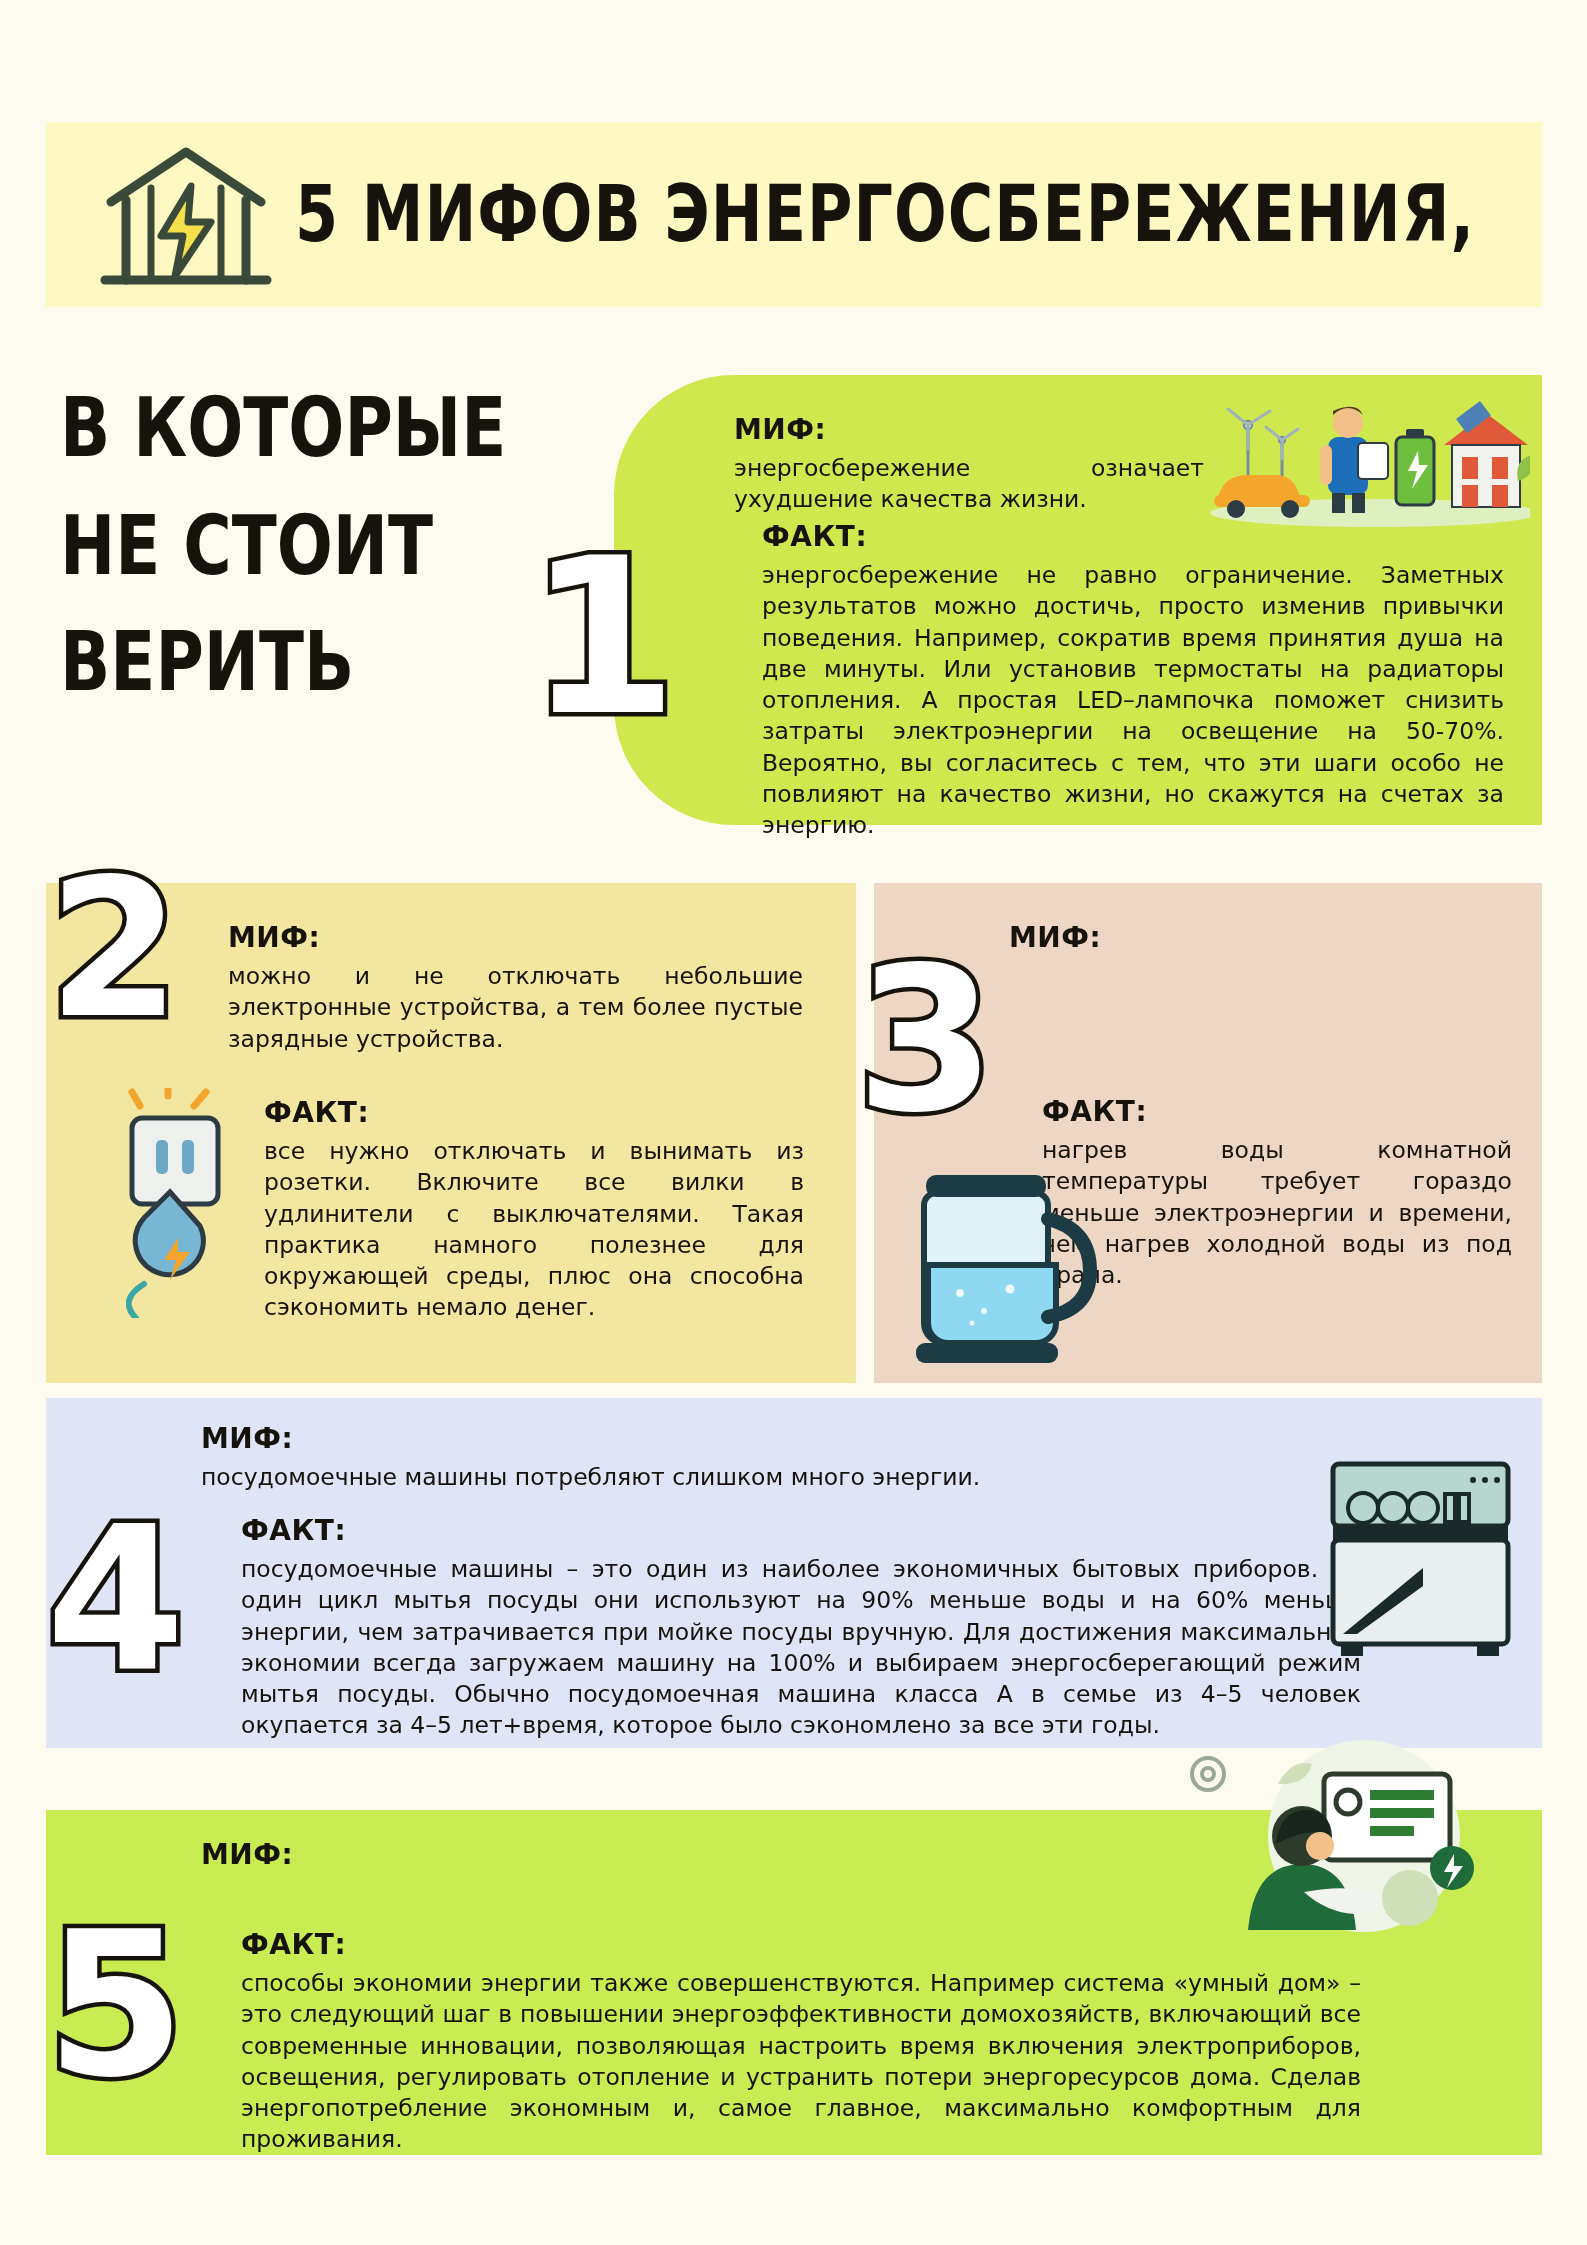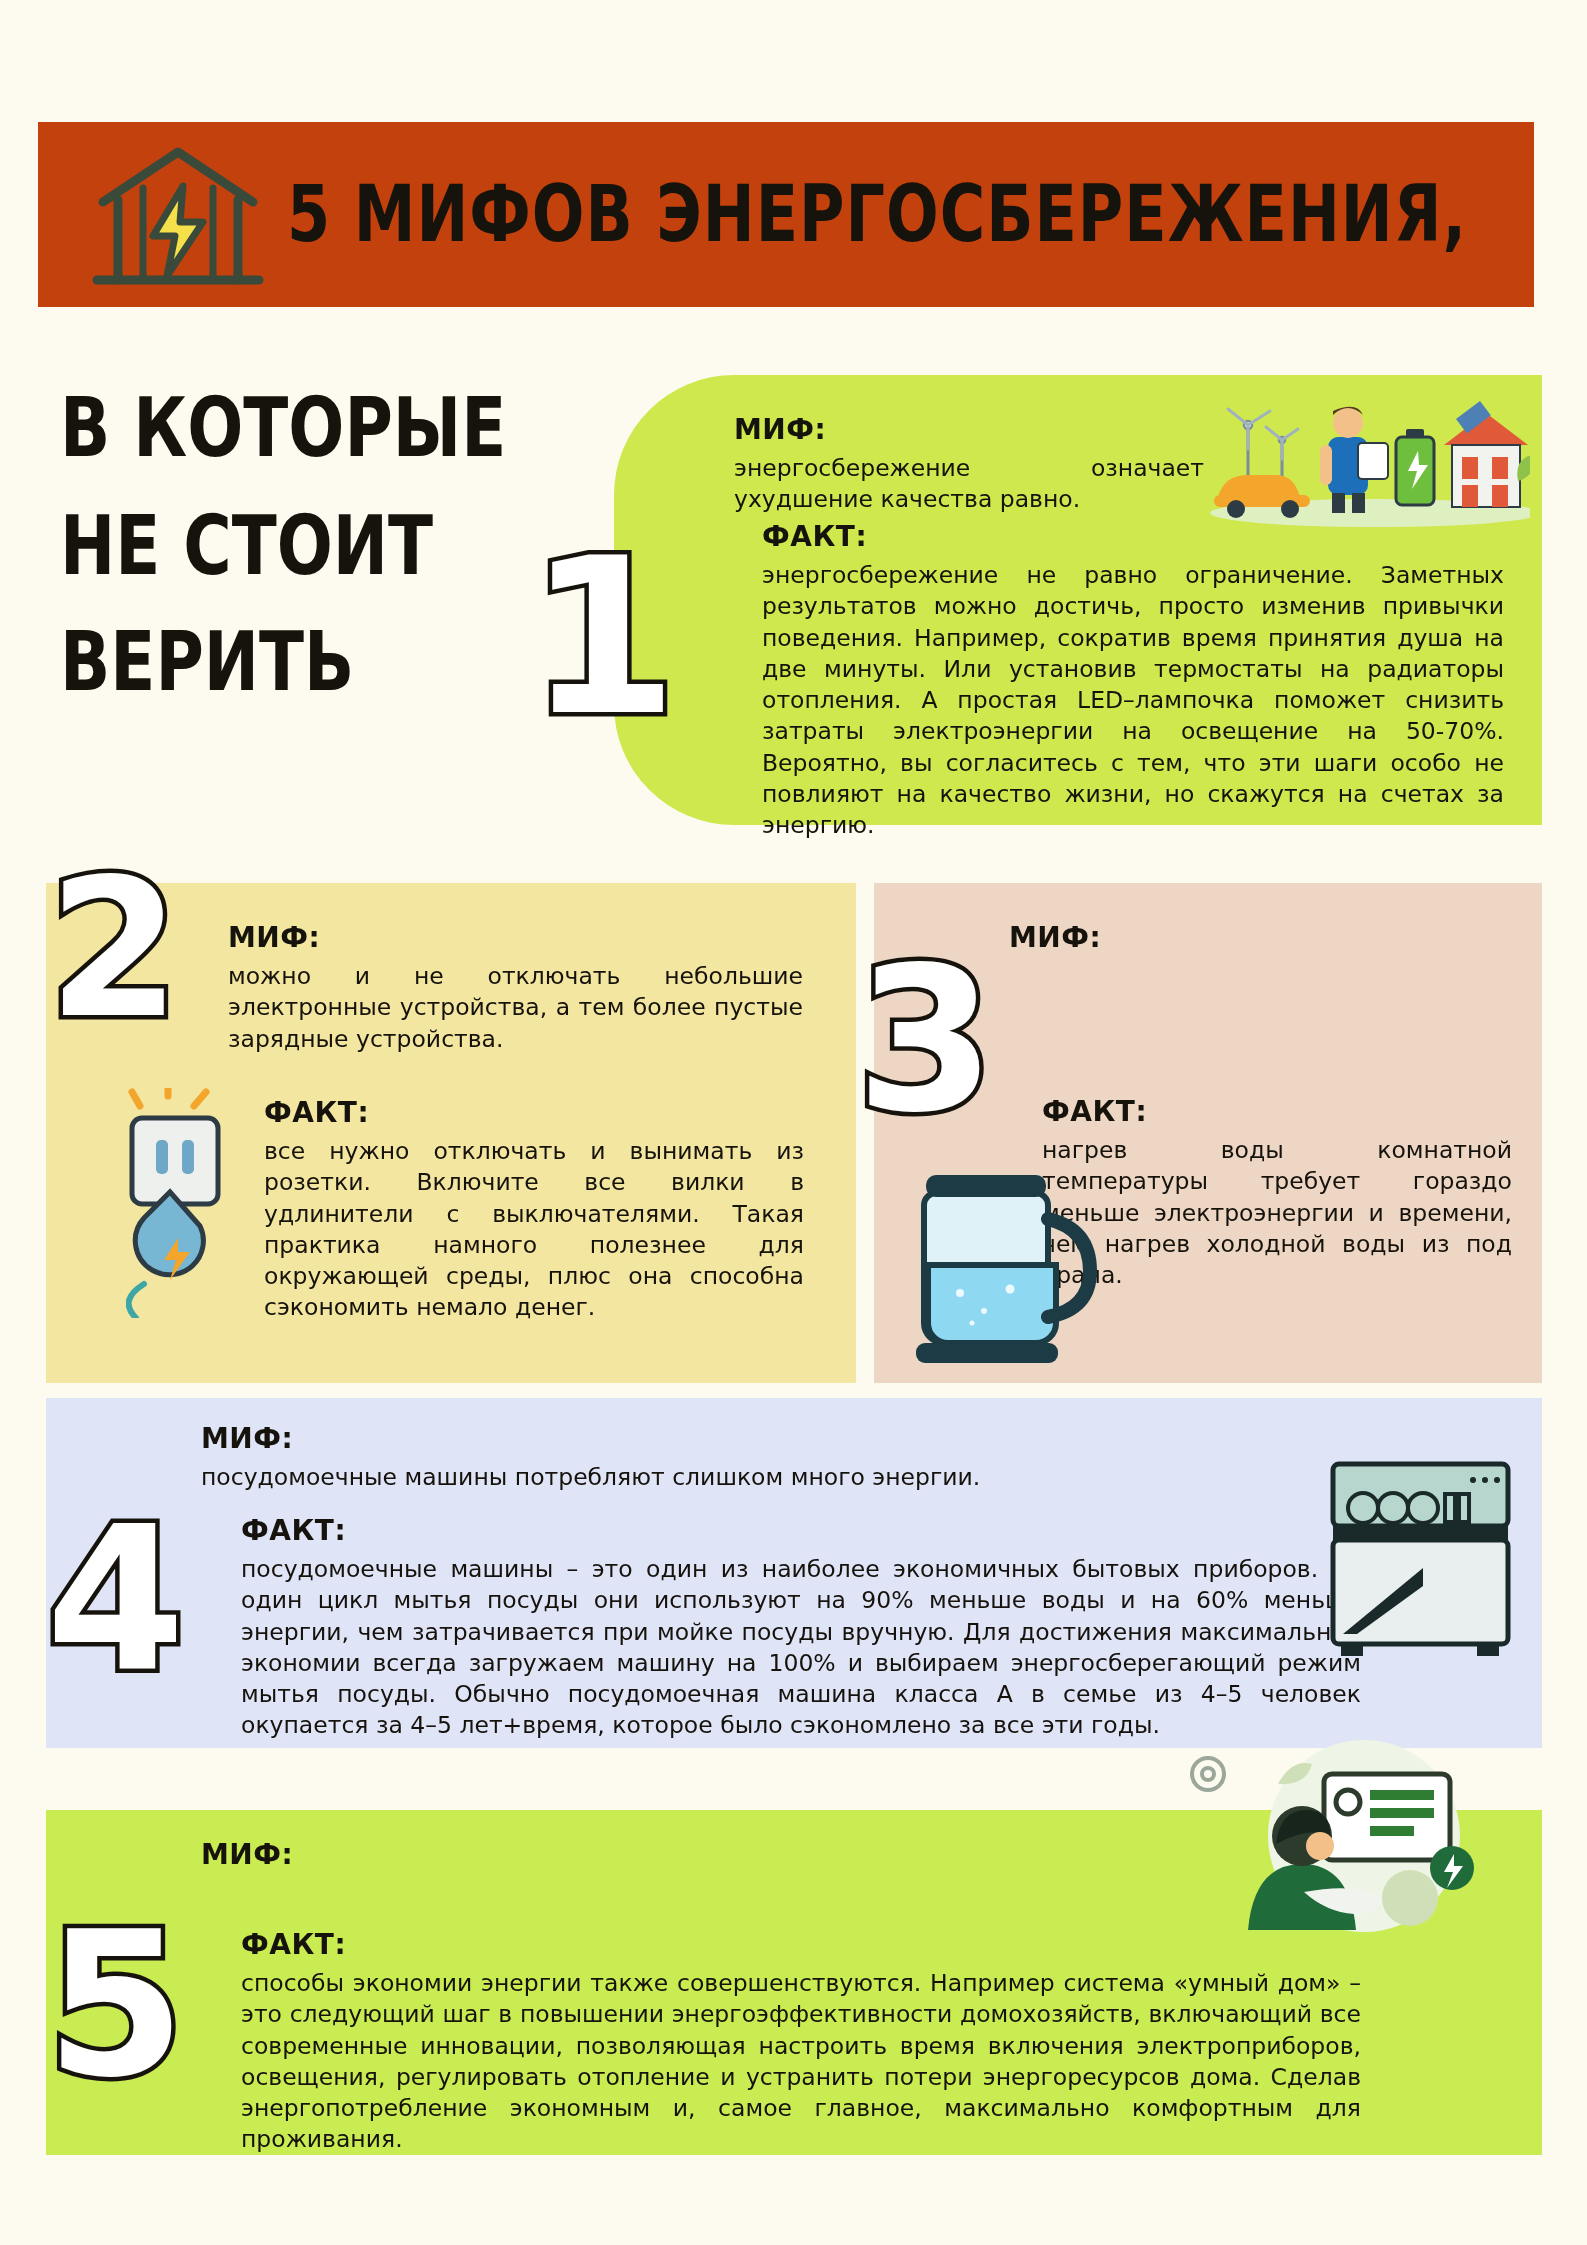--- a/index.html
+++ b/index.html
@@ -11,25 +11,25 @@
     width: 1587px;
     height: 2245px;
     position: relative;
     font-family: "DejaVu Sans", sans-serif;
     overflow: hidden;
   }
 
   
   .header-band {
     position: absolute;
-    left: 38px;
+    left: 46px;
     top: 122px;
     width: 1496px;
     height: 185px;
-    background: #c2410c;
+    background: #fef9c3;
     display: flex;
     align-items: center;
   }
   .house-icon {
     width: 190px;
     height: 150px;
     margin-left: 45px;
     flex: 0 0 auto;
     position: relative;
   }
@@ -167,21 +167,21 @@
 </div>
 
 <div class="big-title">
   <div>В КОТОРЫЕ</div>
   <div>НЕ СТОИТ</div>
   <div>ВЕРИТЬ</div>
 </div>
 
 <div class="card" id="card1">
   <div class="lbl c1-myth-lbl">МИФ:</div>
-  <div class="body-text c1-myth-txt">энергосбережение означает ухудшение качества равно.</div>
+  <div class="body-text c1-myth-txt">энергосбережение означает ухудшение качества жизни.</div>
   <div class="lbl c1-fact-lbl">ФАКТ:</div>
   <div class="body-text c1-fact-txt">энергосбережение не равно ограничение. Заметных результатов можно достичь, просто изменив привычки поведения. Например, сократив время принятия душа на две минуты. Или установив термостаты на радиаторы отопления. А простая LED–лампочка поможет снизить затраты электроэнергии на освещение на 50-70%. Вероятно, вы согласитесь с тем, что эти шаги особо не повлияют на качество жизни, но скажутся на счетах за энергию.</div>
 
   <div id="illo1">
     <svg viewBox="0 0 330 145" width="330" height="145">
       <ellipse cx="175" cy="128" rx="165" ry="14" fill="#dff0c0"></ellipse>
 
       <g stroke="#7a8f9a" stroke-width="3" fill="none">
         <line x1="48" y1="40" x2="48" y2="120"></line>
         <line x1="82" y1="55" x2="82" y2="120"></line>

